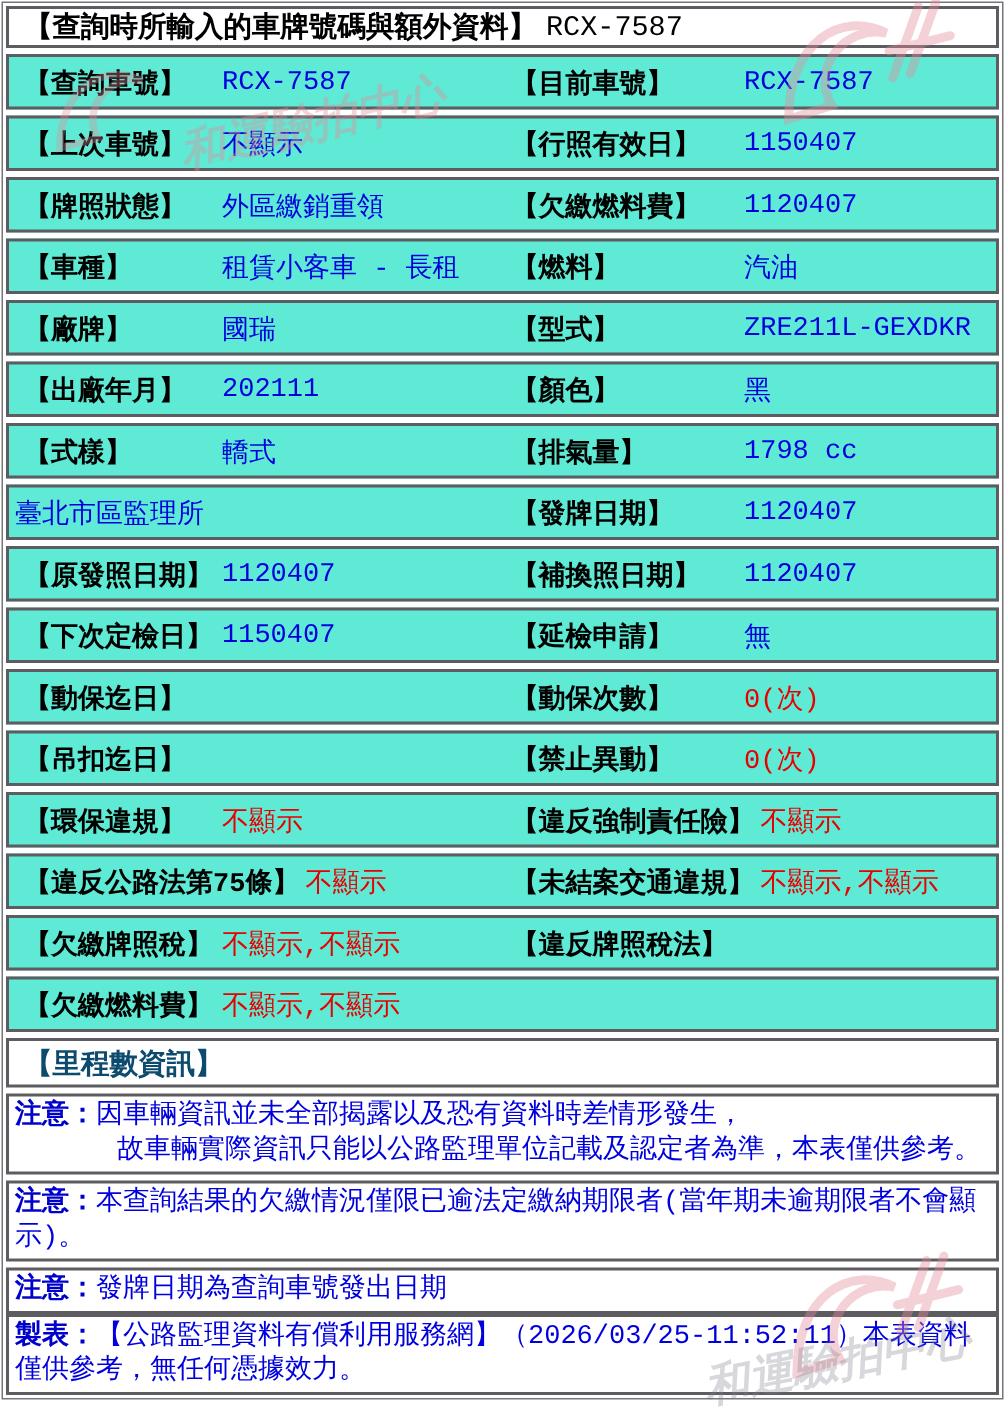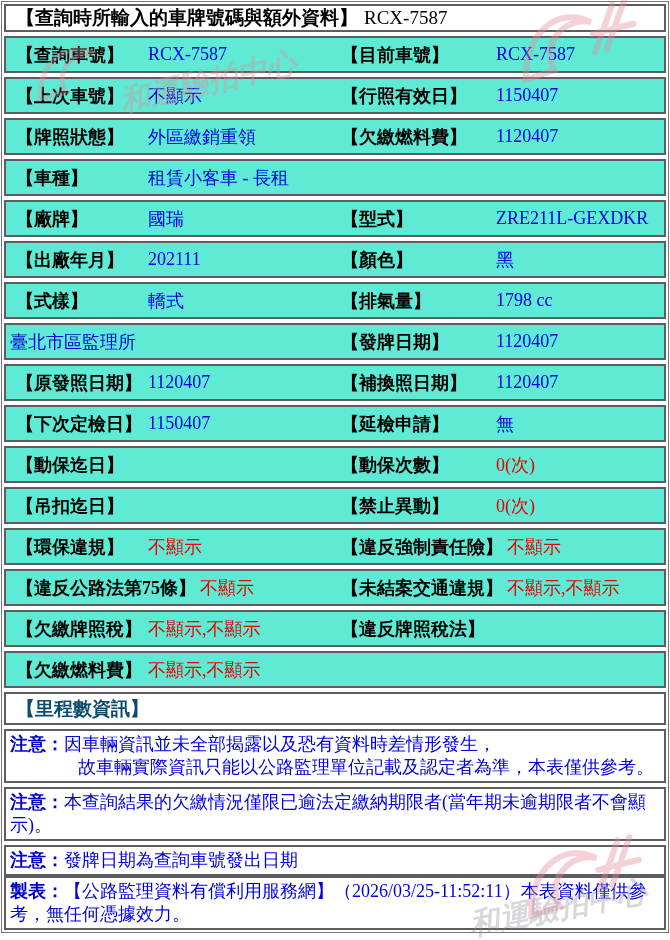--- a/index.html
+++ b/index.html
@@ -1,17 +1,17 @@
 <!DOCTYPE html>
 <html><head>
 <meta charset="utf-8">
 <style>
   html,body{margin:0;padding:0;background:#fff;}
   .page{position:relative;width:670px;height:940px;overflow:hidden;background:#fff;
-        font-family:Liberation Serif, serif;}
+        font-family:Liberation Mono, monospace;}
   .outer{margin:1px;border:1px solid #76767a;padding:2px;}
   .row{box-sizing:border-box;height:37px;border:2px solid #5d5d61;margin-bottom:4px;
        display:flex;align-items:center;background:#5eead4;font-size:18px;}
   .row-header{box-sizing:border-box;height:28px;border:2px solid #5d5d61;margin-bottom:4px;
        display:flex;align-items:center;font-size:19px;padding-left:10px;background:#fff;}
   .row-section{box-sizing:border-box;height:33px;border:2px solid #5d5d61;margin-bottom:4px;
        display:flex;align-items:center;font-size:19px;padding-left:10px;background:#fff;}
   .half{width:50%;display:flex;align-items:center;min-width:0;}
   .lbl{font-weight:bold;color:#000;white-space:nowrap;}
   .lbl1{padding-left:10px;min-width:128px;}
@@ -76,20 +76,24 @@
       <span class="lbl lbl2">【欠繳燃料費】</span>
       <span class="val v-blue">1120407</span>
     </div>
   </div>
 
   <div class="row">
     <div class="half">
       <span class="lbl lbl1">【車種】</span>
       <span class="val v-blue">租賃小客車 - 長租</span>
     </div>
+    <div class="half">
+      <span class="lbl lbl2">【燃料】</span>
+      <span class="val v-blue">汽油</span>
+    </div>
   </div>
 
   <div class="row">
     <div class="half">
       <span class="lbl lbl1">【廠牌】</span>
       <span class="val v-blue">國瑞</span>
     </div>
     <div class="half">
       <span class="lbl lbl2">【型式】</span>
       <span class="val v-blue">ZRE211L-GEXDKR</span>

